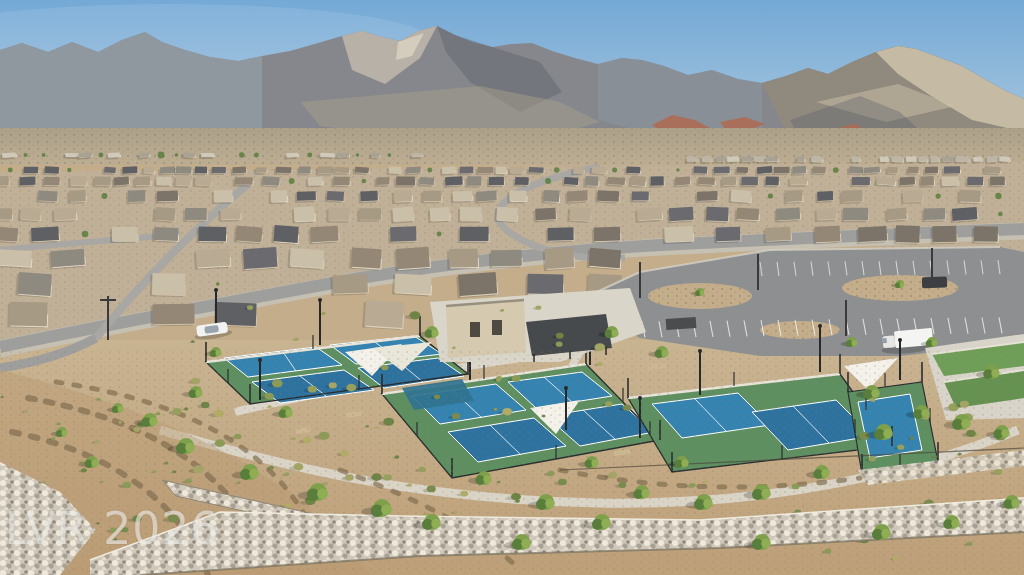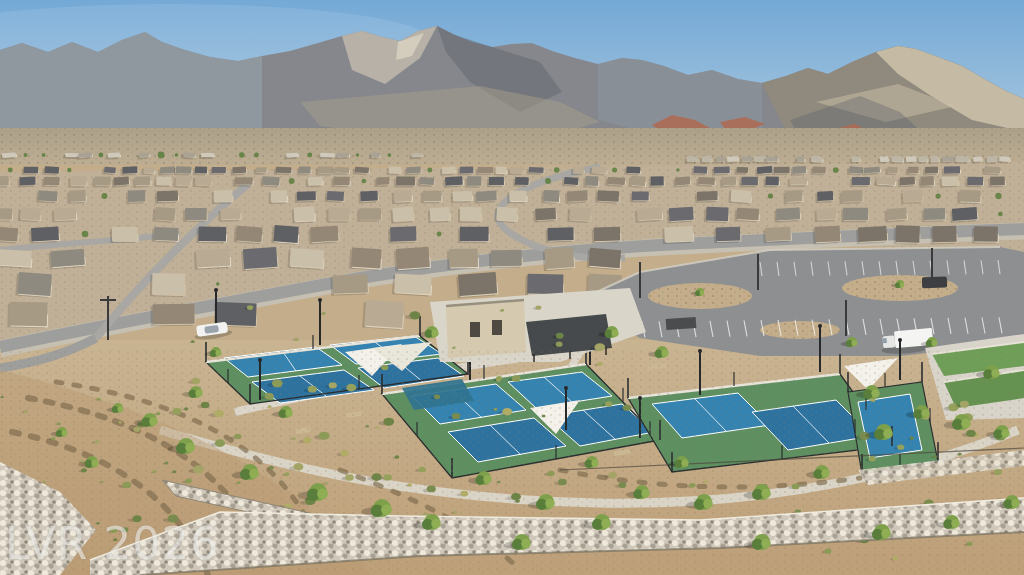--- a/index.html
+++ b/index.html
@@ -1,19 +1,19 @@
 <!DOCTYPE html>
 <html style="--sky_top: #74a9d6; --sky_horizon: #ccdde9; --mtn_base: #85878c; --mtn_haze: #96a1ac; --mtn_light: #c3bcae; --mtn_shadow: #5d6169; --mtn_right: #8f897d; --mtn_right_light: #d2c7ad; --red_hill: #b06a50; --bajada_top: #aca08a; --bajada_bottom: #c2b295; --housing_base: #c0b097; --road: #9e9e9c; --road_minor: #a8a7a3; --sidewalk: #d8d3c6; --asphalt: #8e8f91; --concrete: #d9d5c9; --court_green: #5e8f60; --court_green_dark: #4d7d52; --court_blue: #3583b0; --court_blue_deep: #2e72a0; --fence: #2b2e30; --sail_white: #f3f1e9; --sail_teal: #2f7390; --lawn: #6f9e58; --dirt: #c3ad8b; --dirt_deep: #b5925f; --rock_light: #d8d1c2; --rock_dark: #77705f; --shrub: #7a8b4f; --tree: #7fa04b; --tree_dark: #597e3c; --truck_white: #f4f4f2; --suv_dark: #3c3e42; --watermark_color: #ebebe9;"><head>
 <meta charset="utf-8">
 <style>
   html,body{margin:0;padding:0;background:#222;}
   .stage{position:relative;width:1024px;height:575px;overflow:hidden;
          font-family:"DejaVu Sans","Liberation Sans",sans-serif;}
   .stage svg{position:absolute;inset:0;display:block;}
-  .wm{position:absolute;left:5px;bottom:6px;font-size:44px;font-weight:400;
+  .wm{position:absolute;left:5px;bottom:21px;font-size:44px;font-weight:400;
       letter-spacing:1px;color:var(--watermark_color,#ebebe9);opacity:.62;
       text-shadow:0 0 2px rgba(80,80,80,.35);user-select:none;pointer-events:none;}
 </style>
 </head>
 <body>
 
 <div class="stage">
 <svg viewBox="0 0 1024 575" width="1024" height="575">
   <defs>
     <linearGradient id="skyG" x1="0" y1="0" x2="0" y2="1">

